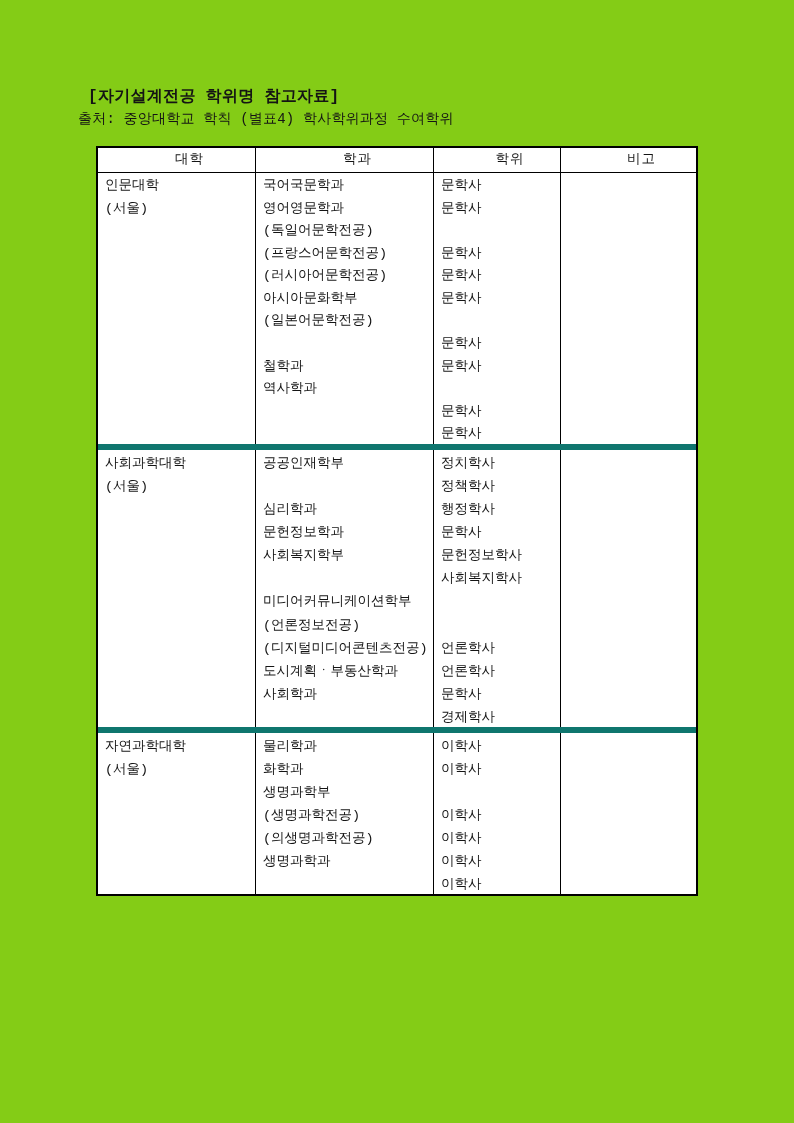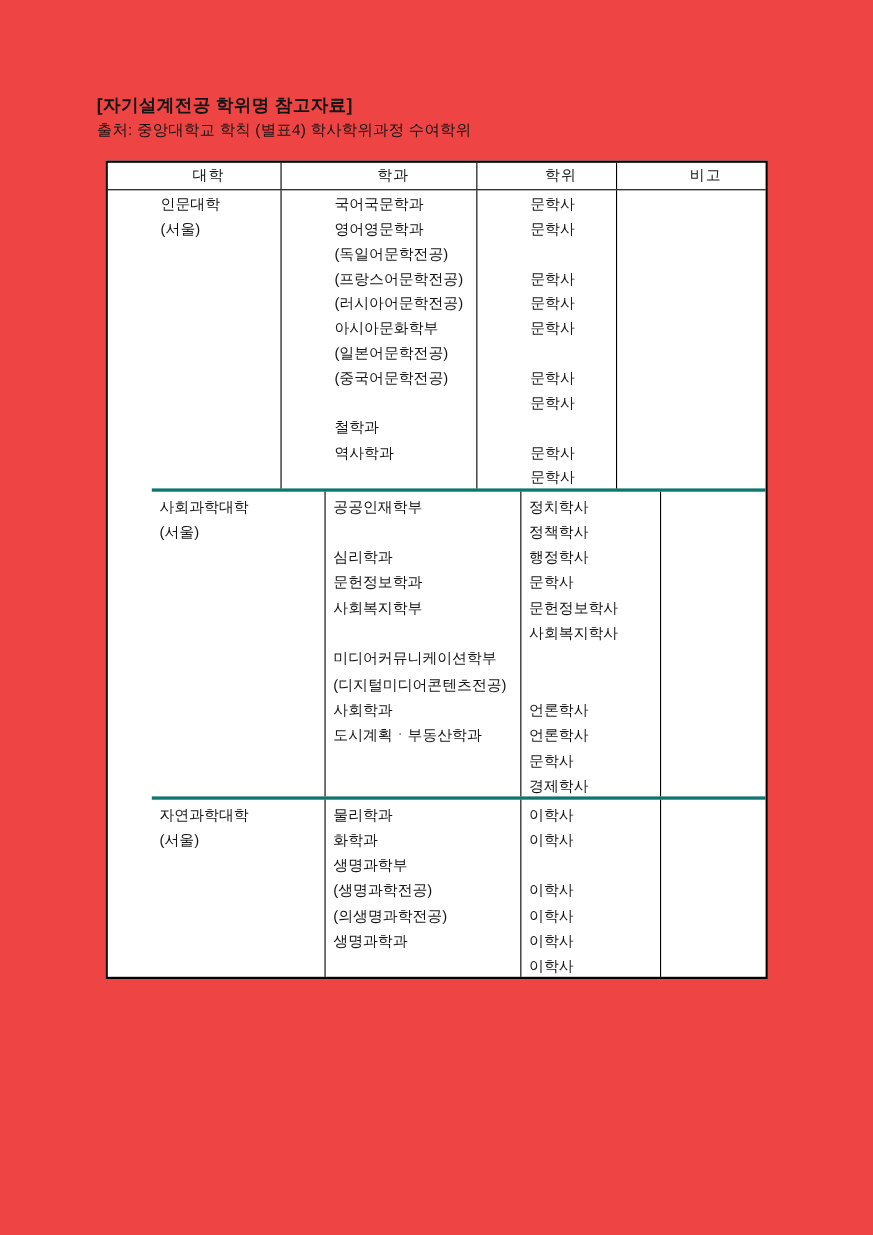--- a/index.html
+++ b/index.html
@@ -1,48 +1,48 @@
 <!DOCTYPE html>
 <html><head>
 <meta charset="utf-8">
 <style>
   html,body{margin:0;padding:0;background:#e8e8e8;}
   .page{
-    position:relative;width:794px;height:1123px;background:#ef4444;
+    position:relative;width:794px;height:1123px;background:#84cc16;
     margin:0 auto;overflow:hidden;
-    font-family:Liberation Sans, sans-serif;color:#141414;
+    font-family:Liberation Mono, monospace;color:#141414;
   }
   .doc-title{
     position:absolute;left:88px;top:86px;
     font-size:16px;font-weight:700;letter-spacing:.3px;white-space:nowrap;
   }
   .doc-source{
-    position:absolute;left:88px;top:110px;
+    position:absolute;left:78px;top:110px;
     font-size:14px;letter-spacing:.2px;white-space:nowrap;
   }
   .tbl{
     position:absolute;left:96px;top:146px;width:602px;
     box-sizing:border-box;border:2px solid #000;
     font-size:13.5px;background:#fff;
   }
   .row{display:grid;grid-template-columns:157px 178px 127px 1fr;}
   .cell{box-sizing:border-box;overflow:hidden;padding-left:26px;}
   .cell + .cell{border-left:1px solid #000;}
   .thead{border-bottom:1px solid #000;}
   .thead .cell{
     height:24px;line-height:24px;text-align:center;
     white-space:nowrap;letter-spacing:1px;
   }
-  .section + .section{border-top:3px solid #0f766e;margin-left:40px;}
+  .section + .section{border-top:6px solid #0f766e;}
   .section .cell{padding:2px 4px 0 7px;}
   .ln{white-space:nowrap;}
   .sec0{height:271px;}
   .sec1{height:277px;}
   .sec2{height:161px;}
-  .sec0 .ln{height:22.58px;line-height:22.58px;margin-left:41px;}
+  .sec0 .ln{height:22.58px;line-height:22.58px;}
   .sec1 .ln{height:23.08px;line-height:23.08px;}
   .sec2 .ln{height:23px;line-height:23px;}
 </style>
 </head>
 <body>
 
 <div class="page">
 
   <div class="doc-title">[자기설계전공 학위명 참고자료]</div>
 
@@ -62,21 +62,20 @@
             <div class="ln">(서울)</div>
           </div>
           <div class="cell">
             <div class="ln">국어국문학과</div>
             <div class="ln">영어영문학과</div>
             <div class="ln">(독일어문학전공)</div>
             <div class="ln">(프랑스어문학전공)</div>
             <div class="ln">(러시아어문학전공)</div>
             <div class="ln">아시아문화학부</div>
             <div class="ln">(일본어문학전공)</div>
-            <div class="ln">(중국어문학전공)</div>
             <div class="ln"></div>
             <div class="ln">철학과</div>
             <div class="ln">역사학과</div>
           </div>
           <div class="cell">
             <div class="ln">문학사</div>
             <div class="ln">문학사</div>
             <div class="ln"></div>
             <div class="ln">문학사</div>
             <div class="ln">문학사</div>
@@ -96,23 +95,24 @@
             <div class="ln">(서울)</div>
           </div>
           <div class="cell">
             <div class="ln">공공인재학부</div>
             <div class="ln"></div>
             <div class="ln">심리학과</div>
             <div class="ln">문헌정보학과</div>
             <div class="ln">사회복지학부</div>
             <div class="ln"></div>
             <div class="ln">미디어커뮤니케이션학부</div>
+            <div class="ln">(언론정보전공)</div>
             <div class="ln">(디지털미디어콘텐츠전공)</div>
+            <div class="ln">도시계획ㆍ부동산학과</div>
             <div class="ln">사회학과</div>
-            <div class="ln">도시계획ㆍ부동산학과</div>
           </div>
           <div class="cell">
             <div class="ln">정치학사</div>
             <div class="ln">정책학사</div>
             <div class="ln">행정학사</div>
             <div class="ln">문학사</div>
             <div class="ln">문헌정보학사</div>
             <div class="ln">사회복지학사</div>
             <div class="ln"></div>
             <div class="ln"></div>

